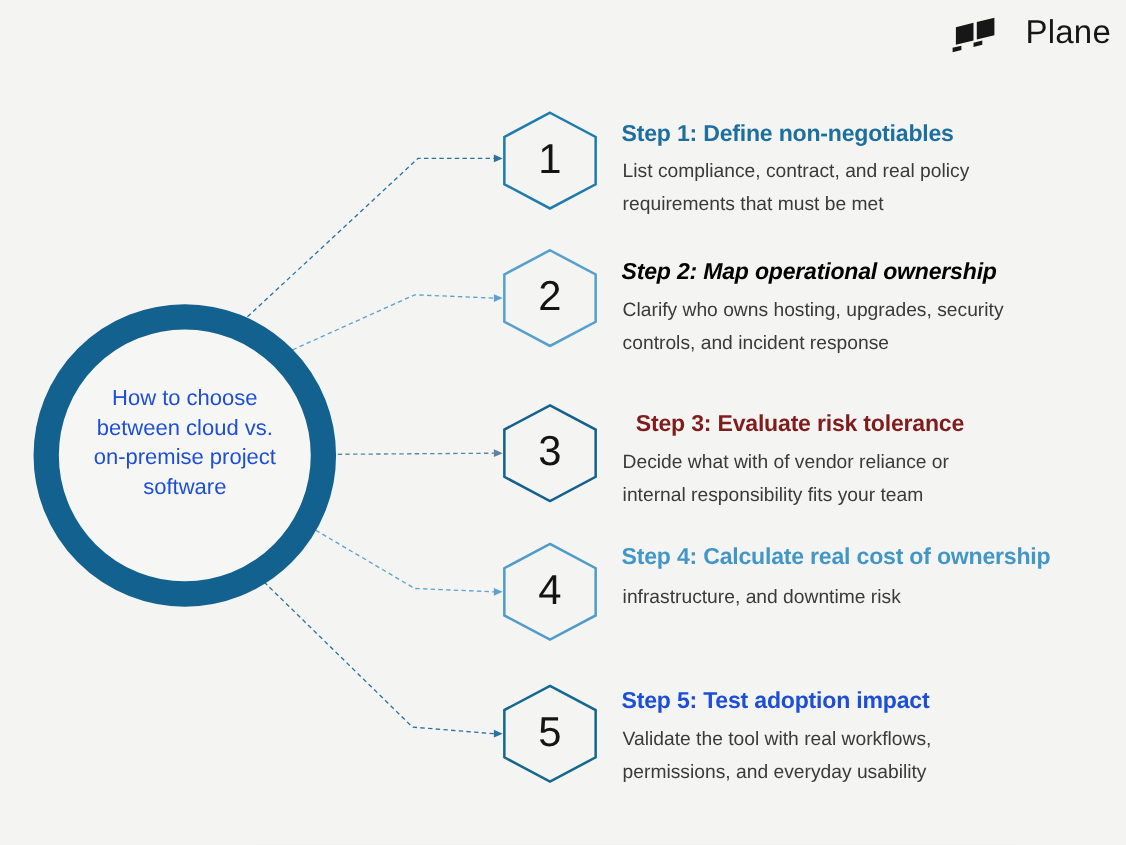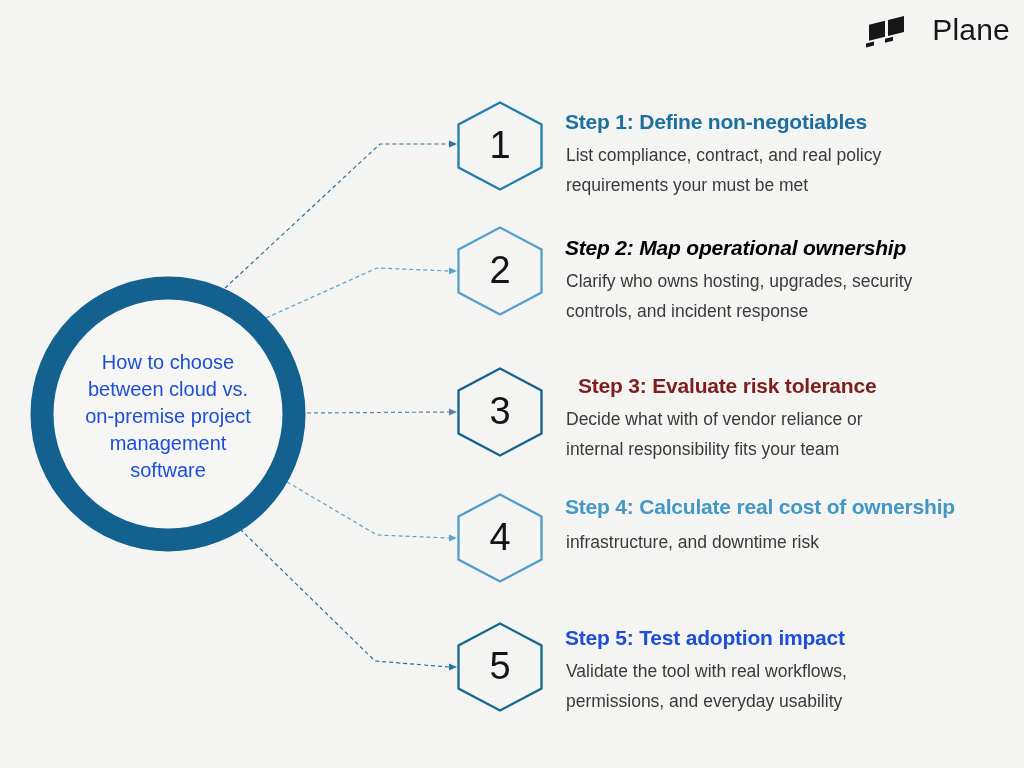--- a/index.html
+++ b/index.html
@@ -138,34 +138,33 @@
     <span class="logo-text">Plane</span>
   </div>
 
   <svg class="ring-svg" viewBox="0 0 280 280">
     <circle cx="140" cy="140" r="126" stroke-width="23" fill="#f6f6f5" stroke="#13618f"></circle>
   </svg>
   <div class="center-text">
     <div>How to choose</div>
     <div>between cloud vs.</div>
     <div>on-premise project</div>
-    <div>management</div>
     <div>software</div>
   </div>
 
   <div class="hex" style="top:101px">
     <svg viewBox="0 0 86 90">
         <polygon points="43,1.5 84.5,23.5 84.5,66.5 43,88.5 1.5,66.5 1.5,23.5" fill="none" stroke-width="2.3" stroke="#1f7dad"></polygon>
       </svg>
     <div class="hex-num">1</div>
   </div>
   <div class="step-title" style="top: 110px; color: rgb(29, 111, 158);">Step 1: Define non-negotiables</div>
   <div class="step-desc" style="top:140px">
     <div>List compliance, contract, and real policy</div>
-    <div>requirements your must be met</div>
+    <div>requirements that must be met</div>
   </div>
 
   <div class="hex" style="top:226px">
     <svg viewBox="0 0 86 90">
         <polygon points="43,1.5 84.5,23.5 84.5,66.5 43,88.5 1.5,66.5 1.5,23.5" fill="none" stroke-width="2.3" stroke="#55a0cc"></polygon>
       </svg>
     <div class="hex-num">2</div>
   </div>
   <div class="step-title" style="top: 236px; color: #000000; font-style: italic;">Step 2: Map operational ownership</div>
   <div class="step-desc" style="top:266px">

